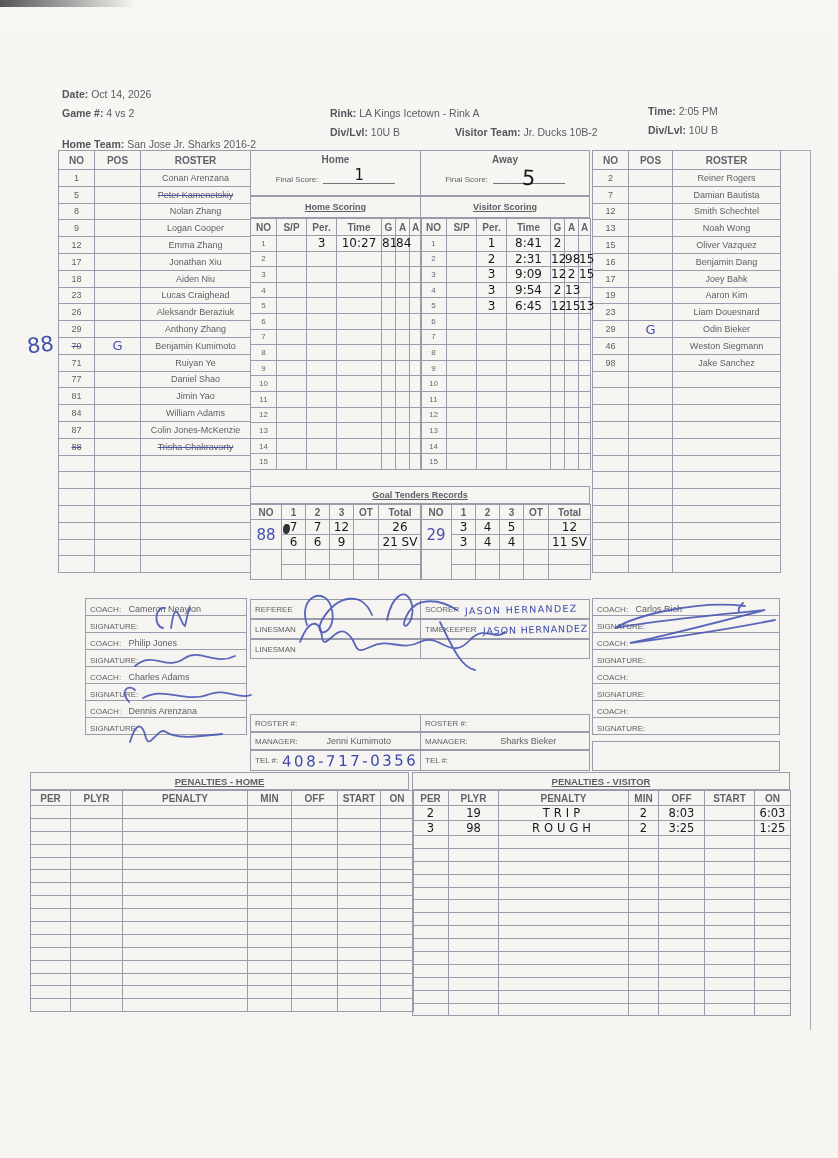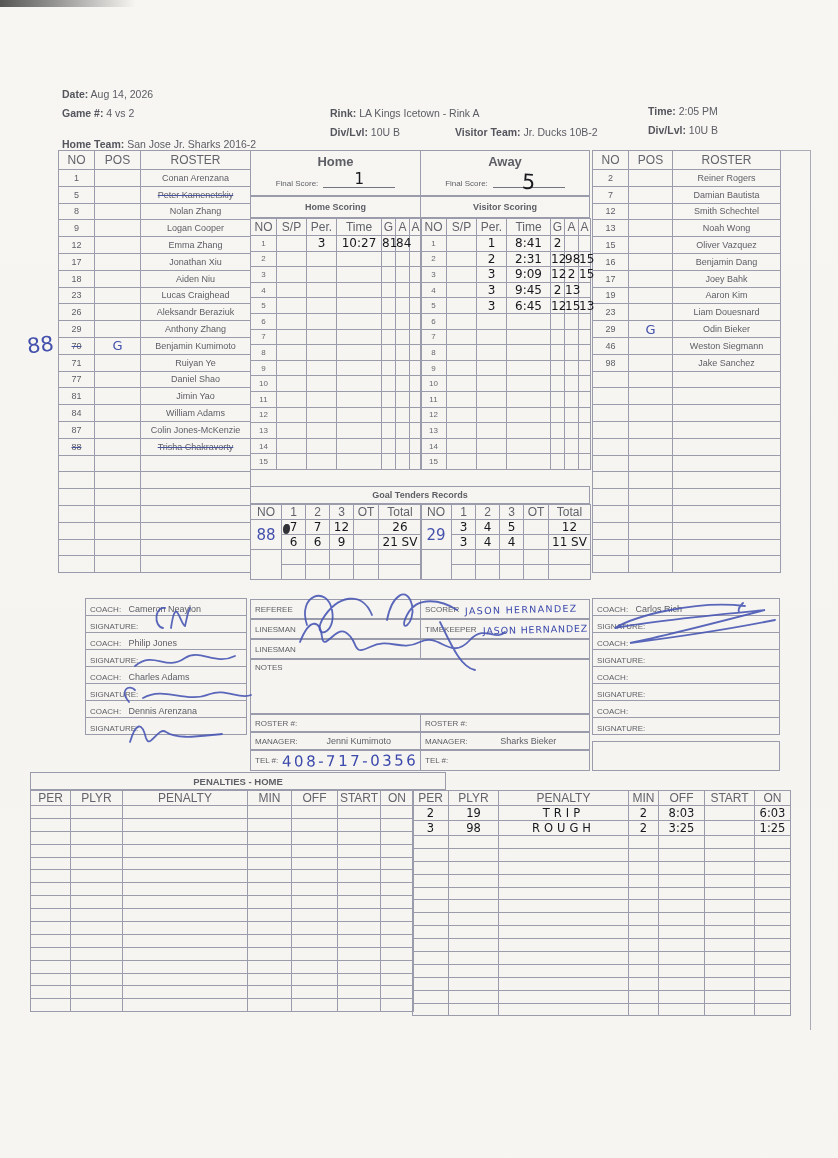--- a/index.html
+++ b/index.html
@@ -10,46 +10,46 @@
   .smudge { position:absolute; top:0; left:0; width:160px; height:7px; opacity:.8;
             background:linear-gradient(90deg,#2e2e2e,#7d7d7d 35%,rgba(160,160,160,0) 85%); }
   .title { position:absolute; top:44px; left:0; width:100%; text-align:center;
            font-size:17.5px; font-weight:700; color:#54555a; letter-spacing:.4px; }
   .meta { position:absolute; white-space:nowrap; font-size:10.5px; color:#5b5c64; }
   .lbl { font-weight:700; color:#54555d; }
   
   table.grid { position:absolute; border-collapse:collapse; table-layout:fixed; }
   .grid th, .grid td { border:1px solid #9a9cab; padding:0; text-align:center;
         vertical-align:middle; white-space:nowrap; overflow:visible; }
-  .grid th { font-size:12px; font-weight:400; color:#62636b; height:19px; }
+  .grid th { font-size:10px; font-weight:700; color:#62636b; height:19px; }
   .roster td { font-size:9px; color:#5d5e66; height:16.8px; }
   .score th { height:17px; }
   .score td { height:15.6px; font-size:8px; color:#67686f; }
   .gt th { height:15px; }
   .gt td { height:15px; font-size:8px; color:#67686f; }
   .pen th { height:15px; }
   .pen td { height:12.9px; font-size:8px; color:#67686f; }
   
   .hw { font-family:"DejaVu Sans", sans-serif; color:#1a1b20; font-size:12px; }
   td.hw { font-size:12px; color:#17181d; }
   .pen td.hw { font-size:11.5px; }
   .pen td.pname { letter-spacing:4px; }
   .gt td.gno { font-family:"DejaVu Sans", sans-serif; color:#4350ac; font-size:15px; }
   .posink { font-family:"DejaVu Sans", sans-serif; color:#4350ac; font-size:13px; line-height:1; }
   .struck { text-decoration:line-through; text-decoration-thickness:1.4px; text-decoration-color:#4a549e; }
   .margin88 { position:absolute; left:27px; top:333px; font-family:"DejaVu Sans",sans-serif;
               color:#4350ac; font-size:21px; transform:rotate(-7deg); }
   
   .box { position:absolute; border:1px solid #9a9cab; }
   .band { display:flex; align-items:center; justify-content:center;
-          font-size:9px; font-weight:700; color:#5e5f66; }
+          font-size:9px; font-weight:700; color:#5e5f66;text-decoration:underline; }
   .cap { font-size:8px; font-weight:400; color:#5e5f66; }
   .frow { display:flex; align-items:center; padding-left:4px; }
   .frow .fv { margin:0 auto; font-size:9px; color:#5d5e66; }
-  .fs-title { text-align:center; font-size:13px; font-weight:700; color:#5e5f66; margin-top:3px; }
+  .fs-title { text-align:center; font-size:10px; font-weight:700; color:#5e5f66; margin-top:3px; }
   .fsline { display:flex; align-items:flex-end; justify-content:center; margin-top:1px; }
   .uline { display:inline-block; width:72px; border-bottom:1px solid #72747e;
            text-align:center; margin-left:5px; height:18px; }
   .fsnum { font-family:"DejaVu Sans",sans-serif; color:#191a1f; font-size:15px; display:inline-block; }
   .fsnum.big { font-size:21px; transform:rotate(4deg); }
   .inkcap { font-family:"DejaVu Sans",sans-serif; color:#3b48ac; font-size:9.5px;
             letter-spacing:1.3px; transform:rotate(-1.5deg); display:inline-block; margin-left:6px; }
   .tel { font-family:"DejaVu Sans",sans-serif; color:#3b48ac; font-size:15px;
          letter-spacing:2.5px; margin-left:4px; transform:rotate(-.5deg); display:inline-block; }
   
@@ -69,21 +69,21 @@
 </head>
 <body>
 
 <div class="paper">
 
   <div class="smudge"></div>
 
 
   <div class="meta" style="left:62px;top:88px">
     <span class="lbl">Date:</span>
-    <span>Aug 14, 2026</span>
+    <span>Oct 14, 2026</span>
   </div>
   <div class="meta" style="left:62px;top:107px">
     <span class="lbl">Game #:</span>
     <span>4 vs 2</span>
   </div>
   <div class="meta" style="left:330px;top:107px">
     <span class="lbl">Rink:</span>
     <span>LA Kings Icetown - Rink A</span>
   </div>
   <div class="meta" style="left:648px;top:105px">
@@ -614,21 +614,21 @@
         <td class="hw">3</td>
         <td class="hw">9:09</td>
         <td class="hw">12</td>
         <td class="hw">2</td>
         <td class="hw">15</td>
       </tr>
         <tr>
         <td>4</td>
         <td class="hw"></td>
         <td class="hw">3</td>
-        <td class="hw">9:45</td>
+        <td class="hw">9:54</td>
         <td class="hw">2</td>
         <td class="hw">13</td>
         <td class="hw"></td>
       </tr>
         <tr>
         <td>5</td>
         <td class="hw"></td>
         <td class="hw">3</td>
         <td class="hw">6:45</td>
         <td class="hw">12</td>
@@ -853,23 +853,20 @@
   </div>
   <div class="box frow" style="left:420px;top:599px;width:170px;height:20px">
     <span class="cap">SCORER</span>
     <span class="inkcap">JASON HERNANDEZ</span>
   </div>
   <div class="box frow" style="left:420px;top:619px;width:170px;height:20px">
     <span class="cap">TIMEKEEPER</span>
     <span class="inkcap" style="letter-spacing:.8px">JASON HERNANDEZ</span>
   </div>
   <div class="box" style="left:420px;top:639px;width:170px;height:20px"></div>
-  <div class="box" style="left:250px;top:659px;width:340px;height:55px">
-    <span class="cap" style="position:absolute;left:4px;top:3px">NOTES</span>
-  </div>
 
   <div class="box frow" style="left:250px;top:714px;width:171px;height:18px">
     <span class="cap">ROSTER #:</span>
   </div>
   <div class="box frow" style="left:420px;top:714px;width:170px;height:18px">
     <span class="cap">ROSTER #:</span>
   </div>
   <div class="box frow" style="left:250px;top:732px;width:171px;height:18px">
     <span class="cap">MANAGER:</span>
     <span class="fv">Jenni Kumimoto</span>
@@ -951,21 +948,22 @@
       <div class="crow">
         <span class="cap">COACH:</span>
         <span class="cname"></span>
       </div>
       <div class="crow">
         <span class="cap">SIGNATURE:</span>
       </div>
     </div>
   <div class="box" style="left:592px;top:741px;width:188px;height:30px"></div>
 
-  <div class="box band" style="left:30px;top:772px;width:416px;height:18px;font-size:9.5px">PENALTIES - HOME</div>
+  <div class="box band" style="left:30px;top:772px;width:379px;height:18px;font-size:9.5px">PENALTIES - HOME</div>
+  <div class="box band" style="left:412px;top:772px;width:378px;height:18px;font-size:9.5px">PENALTIES - VISITOR</div>
 
   <table class="grid pen" style="left:30px;top:790px;width:383px">
     <colgroup>
         <col style="width:40px">
         <col style="width:52px">
         <col style="width:125px">
         <col style="width:44px">
         <col style="width:46px">
         <col style="width:43px">
         <col style="width:33px">

